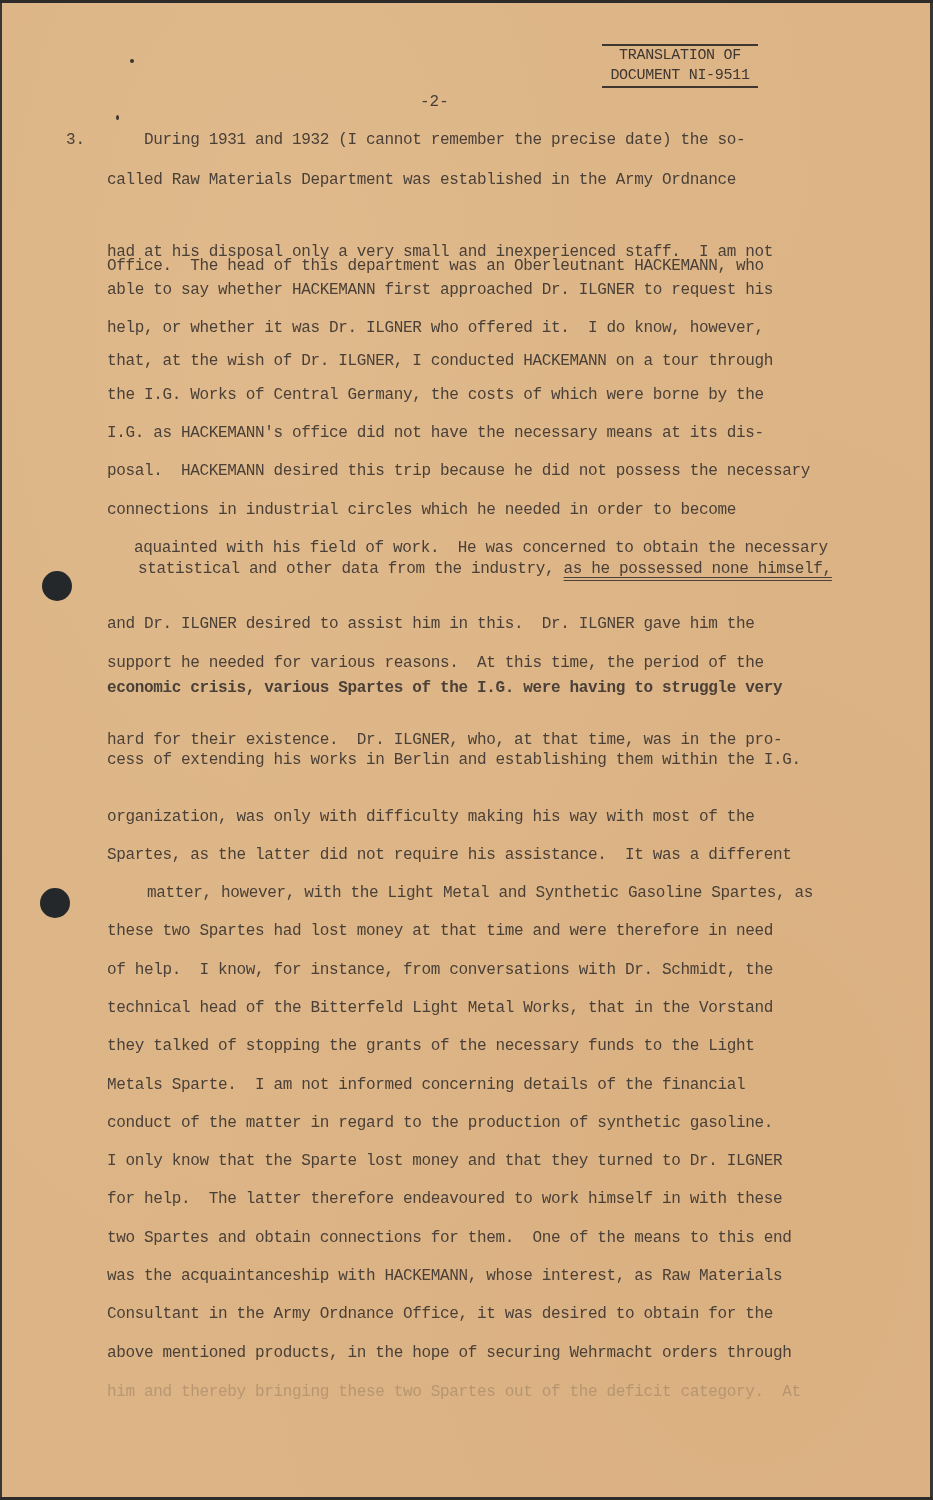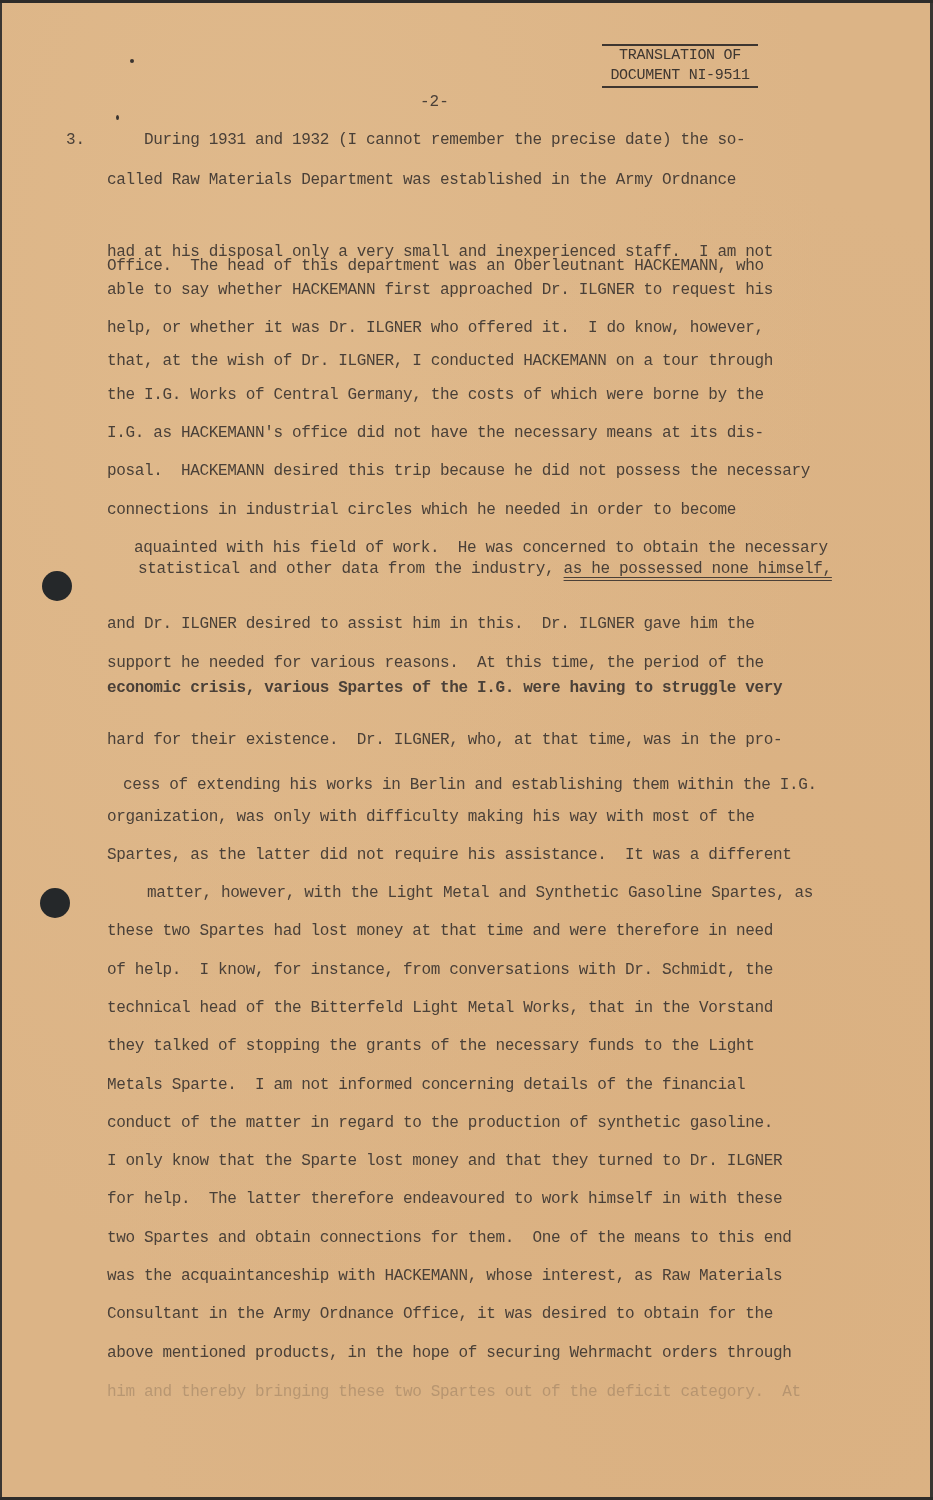--- a/index.html
+++ b/index.html
@@ -144,21 +144,21 @@
     <div class="line" style="top:239px;margin-top:16px;">the I.G. Works of Central Germany, the costs of which were borne by the</div>
     <div class="line" style="top:293px;">I.G. as HACKEMANN's office did not have the necessary means at its dis-</div>
     <div class="line" style="top:331px;">posal.  HACKEMANN desired this trip because he did not possess the necessary</div>
     <div class="line" style="top:370px;">connections in industrial circles which he needed in order to become</div>
     <div class="line" style="top:408px;margin-left:27px;">aquainted with his field of work.  He was concerned to obtain the necessary</div>
     <div class="line" style="top:429px;margin-left:31px;"><span>statistical and other data from the industry, </span><span class="underline">as he possessed none himself,</span></div>
     <div class="line" style="top:484px;">and Dr. ILGNER desired to assist him in this.  Dr. ILGNER gave him the</div>
     <div class="line" style="top:523px;">support he needed for various reasons.  At this time, the period of the</div>
     <div class="line" style="top:548px;font-weight:bold;">economic crisis, various Spartes of the I.G. were having to struggle very</div>
     <div class="line" style="top:600px;">hard for their existence.  Dr. ILGNER, who, at that time, was in the pro-</div>
-    <div class="line" style="top:645px;margin-left:16px;">cess of extending his works in Berlin and establishing them within the I.G.</div>
+    <div class="line" style="top:620px;">cess of extending his works in Berlin and establishing them within the I.G.</div>
     <div class="line" style="top:677px;">organization, was only with difficulty making his way with most of the</div>
     <div class="line" style="top:715px;">Spartes, as the latter did not require his assistance.  It was a different</div>
     <div class="line" style="top:753px;padding-left:40px;">matter, however, with the Light Metal and Synthetic Gasoline Spartes, as</div>
     <div class="line" style="top:791px;">these two Spartes had lost money at that time and were therefore in need</div>
     <div class="line" style="top:830px;">of help.  I know, for instance, from conversations with Dr. Schmidt, the</div>
     <div class="line" style="top:868px;">technical head of the Bitterfeld Light Metal Works, that in the Vorstand</div>
     <div class="line" style="top:906px;">they talked of stopping the grants of the necessary funds to the Light</div>
     <div class="line" style="top:945px;">Metals Sparte.  I am not informed concerning details of the financial</div>
     <div class="line" style="top:983px;">conduct of the matter in regard to the production of synthetic gasoline.</div>
     <div class="line" style="top:1021px;">I only know that the Sparte lost money and that they turned to Dr. ILGNER</div>

